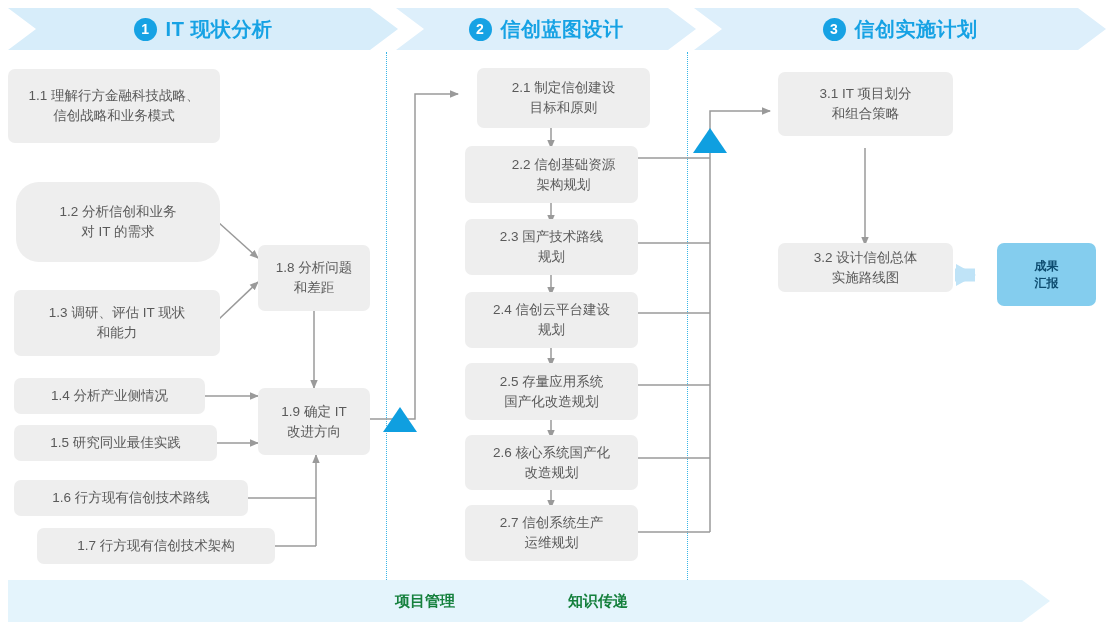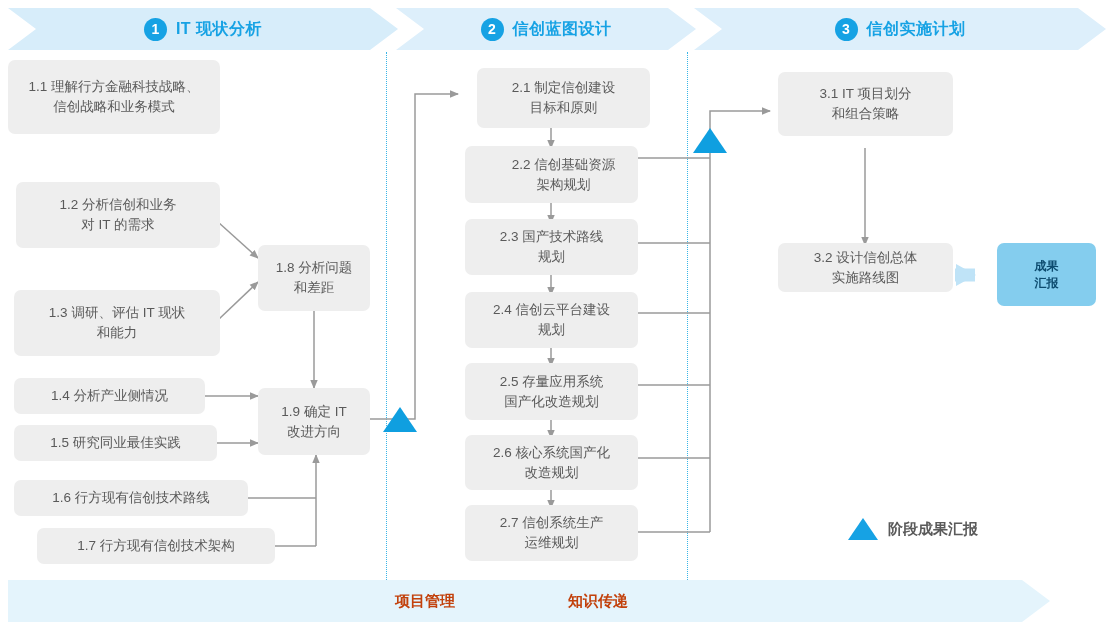--- a/index.html
+++ b/index.html
@@ -30,33 +30,33 @@
     background:#ddeffb;}
   .phase-inner{display:flex;align-items:center;gap:9px;}
   .phase-num{
     width:23px;height:23px;border-radius:50%;
     background:#16a2e4;color:#ffffff;
     font-size:14px;font-weight:bold;
     display:flex;align-items:center;justify-content:center;
     line-height:1;
   }
   .phase-title{
-    color:#16a2e4;font-size:16px;font-weight:bold;
+    color:#16a2e4;font-size:20px;font-weight:bold;
     white-space:nowrap;letter-spacing:.5px;
   }
 
   
   .footer-band{
     position:absolute;left:8px;top:580px;width:1042px;height:42px;
     background:#e4f4fc;
     clip-path:polygon(0 0, 1014px 0, 1042px 21px, 1014px 42px, 0 42px);
   }
   .footer-label{
     position:absolute;top:592px;
-    color:#c2410c;font-size:15px;font-weight:bold;white-space:nowrap;
+    color:#15803d;font-size:15px;font-weight:bold;white-space:nowrap;
   }
   .footer-label.f1{left:395px;}
   .footer-label.f2{left:568px;}
 
   
   .v-dotted{
     position:absolute;width:0;
     border-left:1.5px dotted #39b6e8;
   }
 
@@ -183,23 +183,23 @@
     </g>
 
     <g stroke="#bfe3f7" stroke-width="13" fill="none">
       <path d="M955,275 L975,275" marker-end="url(#ahb)"></path>
     </g>
   </svg>
 
   <div class="milestone" style="left:383px;top:407px;"></div>
   <div class="milestone" style="left:693px;top:128px;"></div>
 
-  <div class="box" style="left:8px;top:60px;width:212px;height:74px;">1.1 理解行方金融科技战略、
+  <div class="box" style="left:8px;top:69px;width:212px;height:74px;">1.1 理解行方金融科技战略、
 信创战略和业务模式</div>
-  <div class="box" style="left:16px;top:182px;width:204px;height:66px;">1.2 分析信创和业务
+  <div class="box" style="left:16px;top:182px;width:204px;height:80px;border-radius:23px;">1.2 分析信创和业务
 对 IT 的需求</div>
   <div class="box" style="left:14px;top:290px;width:206px;height:66px;">1.3 调研、评估 IT 现状
 和能力</div>
   <div class="box" style="left:14px;top:378px;width:191px;height:36px;">1.4 分析产业侧情况</div>
   <div class="box" style="left:14px;top:425px;width:203px;height:36px;">1.5 研究同业最佳实践</div>
   <div class="box" style="left:14px;top:480px;width:234px;height:36px;">1.6 行方现有信创技术路线</div>
   <div class="box" style="left:14px;top:528px;width:238px;height:36px;margin-left:23px;">1.7 行方现有信创技术架构</div>
   <div class="box" style="left:258px;top:237px;width:112px;height:66px;margin-top:8px;">1.8 分析问题
 和差距</div>
   <div class="box" style="left:258px;top:388px;width:112px;height:67px;">1.9 确定 IT
@@ -221,22 +221,18 @@
 运维规划</div>
 
   <div class="box" style="left:778px;top:72px;width:175px;height:64px;">3.1 IT 项目划分
 和组合策略</div>
   <div class="box" style="left:778px;top:243px;width:175px;height:49px;">3.2 设计信创总体
 实施路线图</div>
 
   <div class="badge" style="left:997px;top:243px;width:99px;height:63px;">成果
 汇报</div>
 
-  <div class="legend">
-    <span class="legend-tri"></span>
-    <span class="legend-text">阶段成果汇报</span>
-  </div>
 
   <div class="footer-band"></div>
   <div class="footer-label f1">项目管理</div>
   <div class="footer-label f2">知识传递</div>
 
 </div>
 
 </body></html>

